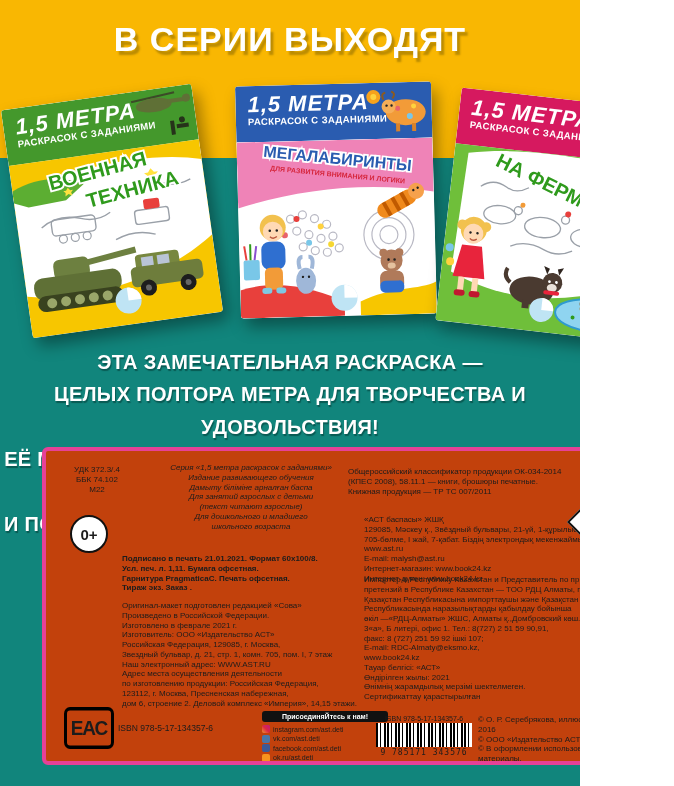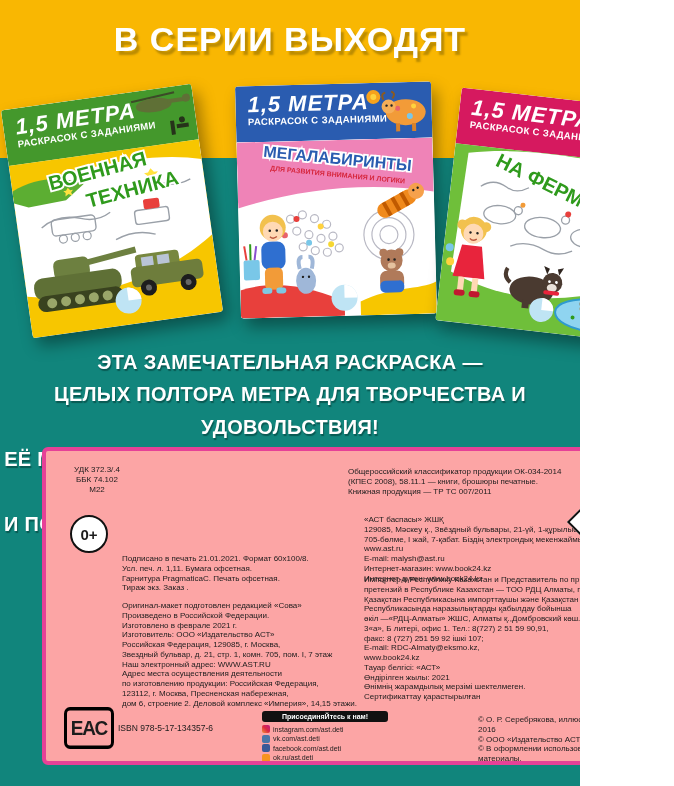--- a/index.html
+++ b/index.html
@@ -26,30 +26,30 @@
   #book2 .bb{background:#ffffff;}
   #book3 .bb{background:#6fbf3a;}
   .bb svg,.bh svg{position:absolute;left:0;top:0;width:100%;height:100%;}
   .hdr-art{position:absolute !important;right:0 !important;left:auto !important;top:0 !important;
         width:70px !important;height:56px !important;}
   
   .description{position:absolute;left:0;top:346px;width:100%;text-align:center;color:#fff;
         font-weight:bold;font-size:20px;line-height:1.62;white-space:pre-line;
         letter-spacing:.3px;text-shadow:1px 2px 1px rgba(0,55,50,.55);}
   
-  .panel{position:absolute;left:42px;top:447px;width:584px;height:318px;background:#fca5a5;
+  .panel{position:absolute;left:42px;top:447px;width:584px;height:318px;background:#c2410c;
         border:4px solid #e64197;border-radius:6px;box-sizing:border-box;color:#1c1c1c;overflow:hidden;}
   .panel .t{font-size:8px;line-height:1.22;white-space:pre-line;}
   .udc{position:absolute;left:20px;top:14px;width:62px;text-align:center;}
   .series-info{position:absolute;left:88px;top:12px;width:234px;text-align:center;font-style:italic;}
   .zero-badge{position:absolute;left:24px;top:64px;width:34px;height:34px;border:2.5px solid #111;
         border-radius:50%;display:flex;align-items:center;justify-content:center;
         font-size:15px;font-weight:bold;background:#fff;}
   .mamy{position:absolute;left:88px;top:84px;width:234px;text-align:center;font-size:13px;font-weight:bold;}
-  .print-info{position:absolute;left:76px;top:103px;}
+  .print-info{position:absolute;left:76px;top:103px;font-weight:bold;}
   .production{position:absolute;left:76px;top:150px;}
   .eac{position:absolute;left:18px;top:258px;width:44px;height:32px;border:3px solid #000;
         border-radius:6px;display:flex;align-items:center;justify-content:center;
         font-weight:bold;font-size:19px;letter-spacing:-1px;transform:scaleY(1.1);}
   .isbn-left{position:absolute;left:72px;top:272px;font-size:8.5px;}
   .social{position:absolute;left:216px;top:260px;width:126px;}
   .join-label{background:#111;color:#fff;border-radius:3px;font-size:7px;font-weight:bold;
         text-align:center;padding:2px 0;margin-bottom:3px;}
   .soc-row{display:flex;align-items:center;gap:3px;font-size:7px;margin-bottom:1.5px;}
   .soc-ic{width:8px;height:8px;border-radius:2px;flex:0 0 8px;}
@@ -324,20 +324,27 @@
 
   <div class="description">ЭТА ЗАМЕЧАТЕЛЬНАЯ РАСКРАСКА —
 ЦЕЛЫХ ПОЛТОРА МЕТРА ДЛЯ ТВОРЧЕСТВА И УДОВОЛЬСТВИЯ!
 ЕЁ МОЖНО РАСКРАШИВАТЬ ВМЕСТЕ С ДРУЗЬЯМИ ИЛИ ВСЕЙ СЕМЬЁЙ
 И ПОЧУВСТВОВАТЬ СЕБЯ НАСТОЯЩИМ ХУДОЖНИКОМ!</div>
 
   <div class="panel">
     <div class="t udc">УДК 372.3/.4
 ББК 74.102
 М22</div>
+    <div class="t series-info">Серия «1,5 метра раскрасок с заданиями»
+Издание развивающего обучения
+Дамыту біліміне арналған баспа
+Для занятий взрослых с детьми
+(текст читают взрослые)
+Для дошкольного и младшего
+школьного возраста</div>
     <div class="zero-badge">0+</div>
     <div class="t print-info">Подписано в печать 21.01.2021. Формат 60х100/8.
 Усл. печ. л. 1,11. Бумага офсетная.
 Гарнитура PragmaticaC. Печать офсетная.
 Тираж             экз. Заказ             .</div>
     <div class="t production">Оригинал-макет подготовлен редакцией «Сова»
 Произведено в Российской Федерации.
 Изготовлено в феврале 2021 г.
 Изготовитель: ООО «Издательство АСТ»
 Российская Федерация, 129085, г. Москва,
@@ -390,19 +397,24 @@
 өкіл —«РДЦ-Алматы» ЖШС, Алматы қ.,Домбровский көш.,
 3«а», Б литері, офис 1. Тел.: 8(727) 2 51 59 90,91,
 факс: 8 (727) 251 59 92 ішкі 107;
 E-mail: RDC-Almaty@eksmo.kz,
 www.book24.kz
 Тауар белгісі: «АСТ»
 Өндірілген жылы: 2021
 Өнімнің жарамдылық мерзімі шектелмеген.
 Сертификаттау қарастырылған</div>
 
+    <div class="barcode">
+      <div class="bi">ISBN 978-5-17-134357-6</div>
+      <div class="bars"></div>
+      <div class="bd">9 785171 343576</div>
+    </div>
     <div class="copyright t">© О. Р. Серебрякова, иллюстрации, 2016
 © ООО «Издательство АСТ», 2021
 © В оформлении использованы материалы,
 предоставленные фотобанком
 Shutterstock/FOTODOM</div>
   </div>
 </div>
 
 </body></html>

